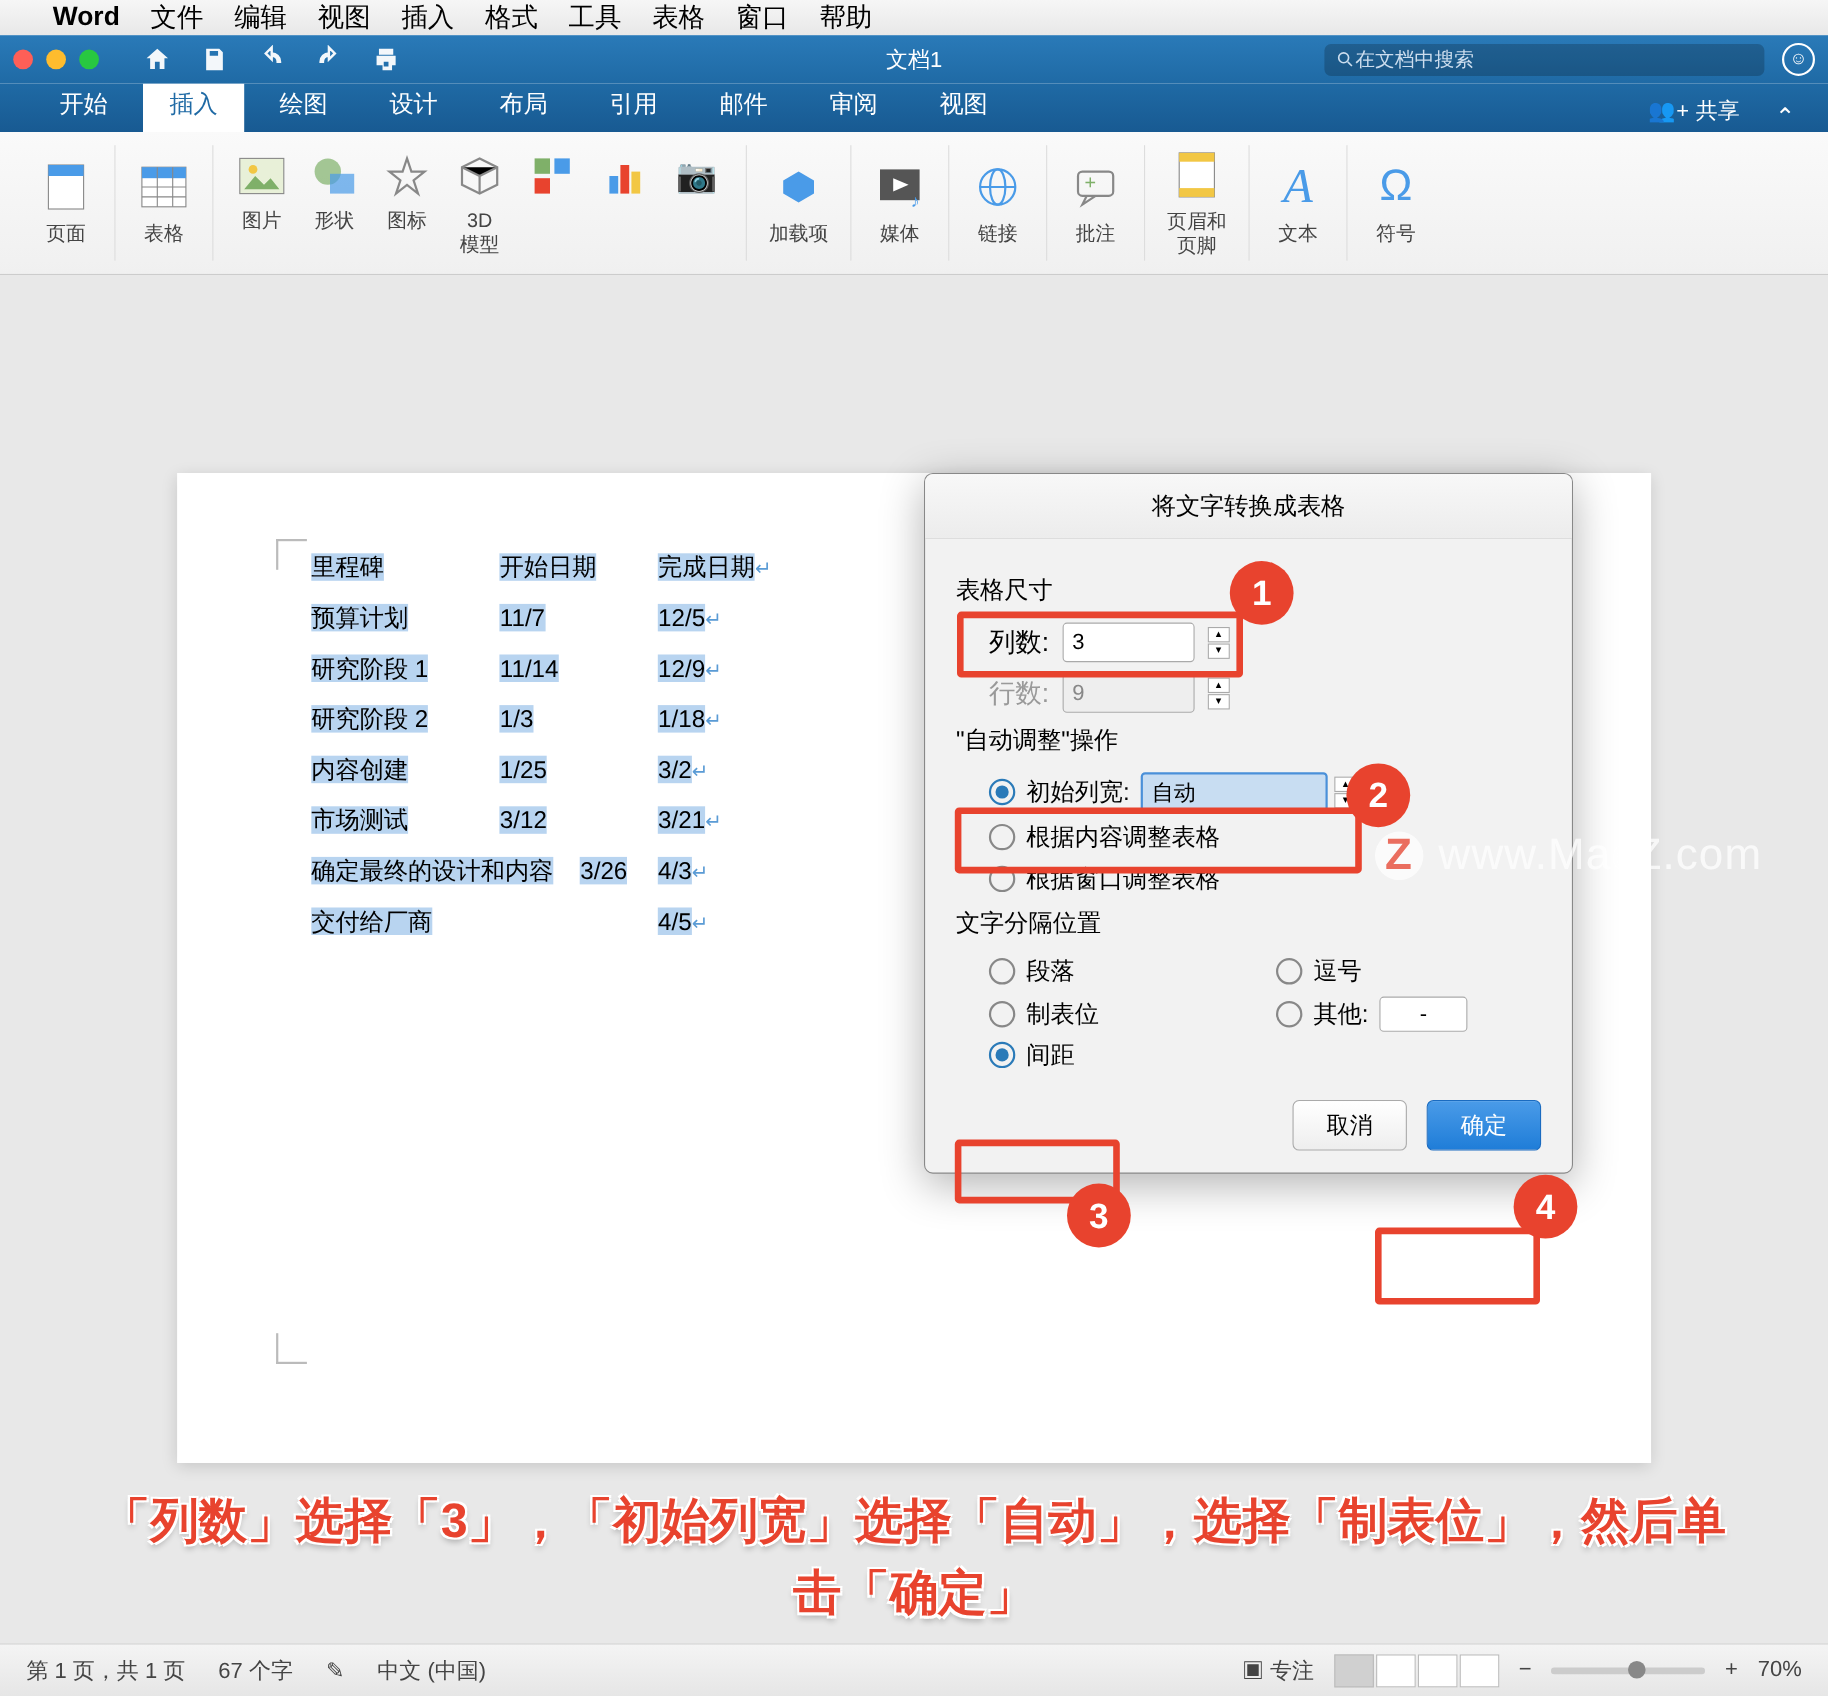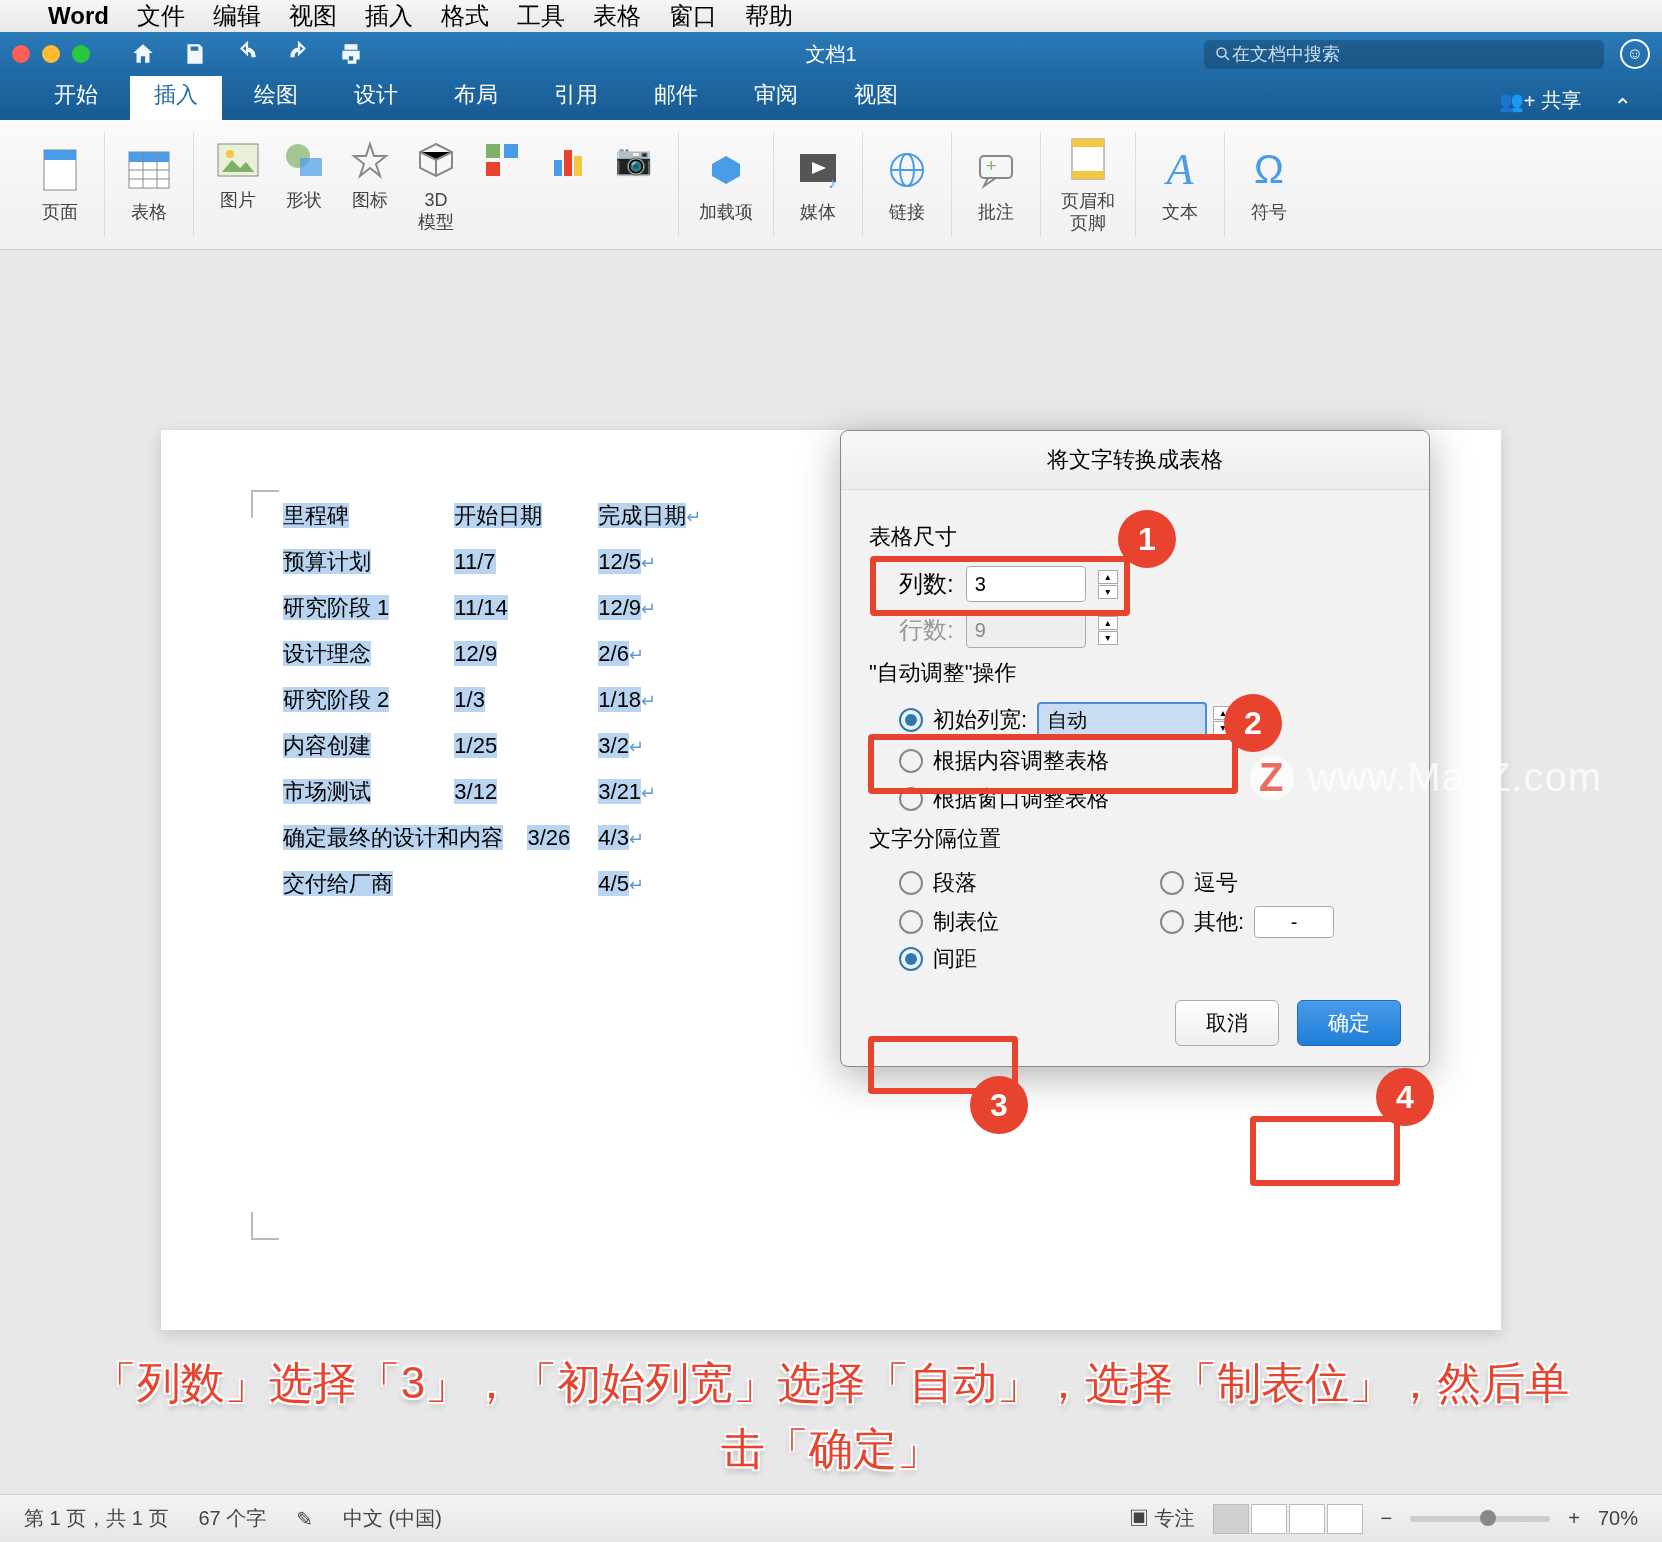--- a/index.html
+++ b/index.html
@@ -88,21 +88,21 @@
     .view-btns div.active { background: #d0d0d0; }
     .zoom-slider { width: 140px; height: 6px; background: #ccc; border-radius: 3px; position: relative; }
     .zoom-slider::after { content: ''; position: absolute; left: 50%; top: -6px; width: 16px; height: 16px; background: #888; border-radius: 50%; }
     
     
     .watermark { position: absolute; top: 755px; right: 60px; font-size: 40px; color: #fff; opacity: .75; font-weight: 300; letter-spacing: 1px; }
     .wm-badge { display: inline-flex; width: 44px; height: 44px; background: #fff; border-radius: 50%; align-items: center; justify-content: center; color: #e8432e; font-weight: 800; margin-right: 14px; }
     
     
     .instruction { position: absolute; bottom: 60px; left: 0; right: 0; text-align: center; }
-    .instruction span { font-size: 44px; font-weight: 400; color: #e8432e; text-shadow: -2px -2px 0 #fff, 2px -2px 0 #fff, -2px 2px 0 #fff, 2px 2px 0 #fff, 0 4px 6px rgba(0,0,0,.3); line-height: 1.5; }
+    .instruction span { font-size: 44px; font-weight: 700; color: #e8432e; text-shadow: -2px -2px 0 #fff, 2px -2px 0 #fff, -2px 2px 0 #fff, 2px 2px 0 #fff, 0 4px 6px rgba(0,0,0,.3); line-height: 1.5; }
   </style>
 </head>
 <body>
 
 <div class="mac-menubar">
   <span class="apple"></span>
   <span class="app-name">Word</span>
   <span>文件</span>
   <span>编辑</span>
   <span>视图</span>
@@ -321,25 +321,20 @@
             <td><span class="sel-text">预算计划</span></td>
             <td><span class="sel-text">11/7</span></td>
             <td><span class="sel-text">12/5</span><span class="pmark">↵</span></td>
           </tr>
       <tr>
             <td><span class="sel-text">研究阶段 1</span></td>
             <td><span class="sel-text">11/14</span></td>
             <td><span class="sel-text">12/9</span><span class="pmark">↵</span></td>
           </tr>
       <tr>
-            <td><span class="sel-text">设计理念</span></td>
-            <td><span class="sel-text">12/9</span></td>
-            <td><span class="sel-text">2/6</span><span class="pmark">↵</span></td>
-          </tr>
-      <tr>
             <td><span class="sel-text">研究阶段 2</span></td>
             <td><span class="sel-text">1/3</span></td>
             <td><span class="sel-text">1/18</span><span class="pmark">↵</span></td>
           </tr>
       <tr>
             <td><span class="sel-text">内容创建</span></td>
             <td><span class="sel-text">1/25</span></td>
             <td><span class="sel-text">3/2</span><span class="pmark">↵</span></td>
           </tr>
       <tr>

